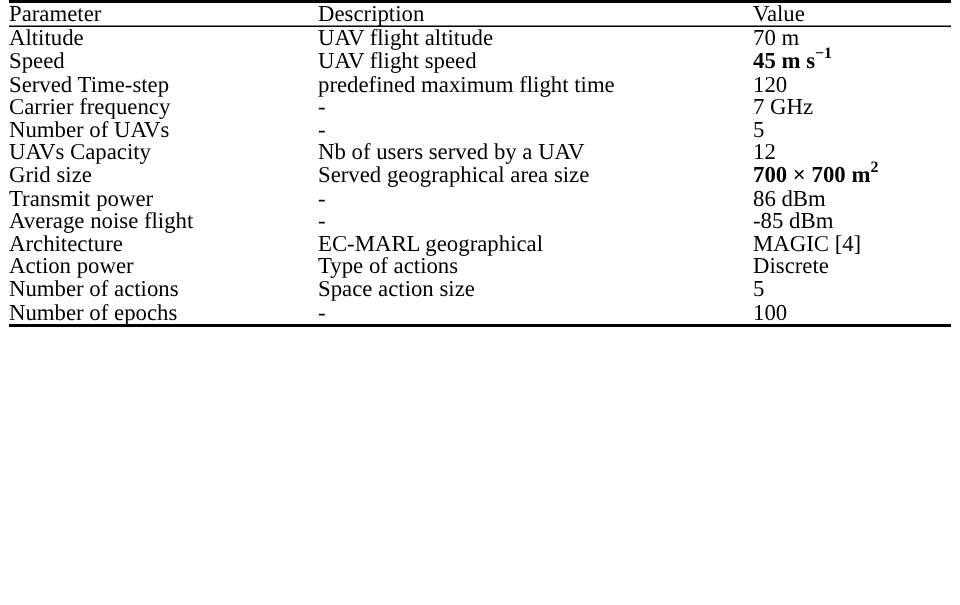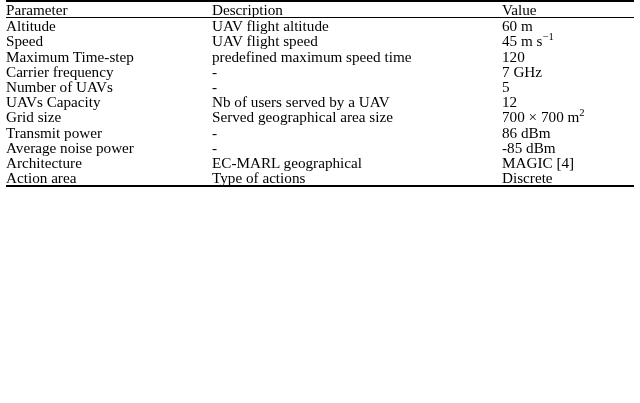--- a/index.html
+++ b/index.html
@@ -57,21 +57,21 @@
   }
   .first-body-row td {
     padding-top: 8px;
     font-family: Liberation Serif, serif;
   }
   .last-body-row td {
     padding-bottom: 8px;
   }
   sup { font-size: 0.7em; vertical-align: super; line-height: 0; }
   .math-italic { font-family: "Liberation Serif", serif; font-style: italic; }
-  .nowrap { white-space: nowrap; }
+  .nowrap { white-space: nowrap; font-weight: bold; }
 </style>
 </head>
 <body>
 
 <div class="table-wrap">
   <table class="param-table">
     <colgroup>
       <col class="col-param">
       <col class="col-desc">
       <col class="col-value">
@@ -79,32 +79,32 @@
     <tbody>
       <tr class="rule-top head-row">
         <td>Parameter</td>
         <td>Description</td>
         <td>Value</td>
       </tr>
 
       <tr class="rule-mid body-row first-body-row">
         <td>Altitude</td>
         <td>UAV flight altitude</td>
-        <td>60 m</td>
+        <td>70 m</td>
       </tr>
 
       <tr class="body-row">
         <td>Speed</td>
         <td>UAV flight speed</td>
         <td><span class="nowrap">45 m s<sup>−1</sup></span></td>
       </tr>
 
       <tr class="body-row">
-        <td>Maximum Time-step</td>
-        <td>predefined maximum speed time</td>
+        <td>Served Time-step</td>
+        <td>predefined maximum flight time</td>
         <td>120</td>
       </tr>
 
       <tr class="body-row">
         <td>Carrier frequency</td>
         <td>-</td>
         <td>7 GHz</td>
       </tr>
 
 
@@ -126,39 +126,49 @@
         <td><span class="nowrap">700 × 700 m<sup>2</sup></span></td>
       </tr>
 
       <tr class="body-row">
         <td>Transmit power</td>
         <td>-</td>
         <td>86 dBm</td>
       </tr>
 
       <tr class="body-row">
-        <td>Average noise power</td>
+        <td>Average noise flight</td>
         <td>-</td>
         <td>-85 dBm</td>
       </tr>
 
       <tr class="body-row">
         <td>Architecture</td>
         <td>EC-MARL geographical</td>
         <td>MAGIC [4]</td>
       </tr>
 
       <tr class="body-row">
-        <td>Action area</td>
+        <td>Action power</td>
         <td>Type of actions</td>
         <td>Discrete</td>
       </tr>
 
+      <tr class="body-row">
+        <td>Number of actions</td>
+        <td>Space action size</td>
+        <td>5</td>
+      </tr>
 
 
+      <tr class="body-row last-body-row">
+        <td>Number of epochs</td>
+        <td>-</td>
+        <td>100</td>
+      </tr>
 
       <tr class="rule-bot">
         <td></td>
           <td></td>
           <td></td>
       </tr>
     </tbody>
   </table>
 </div>
 

